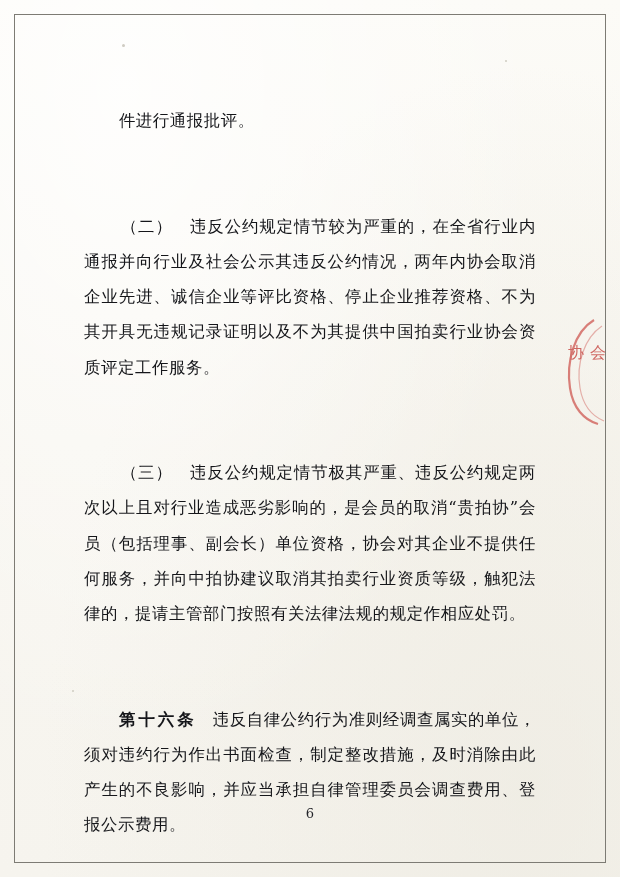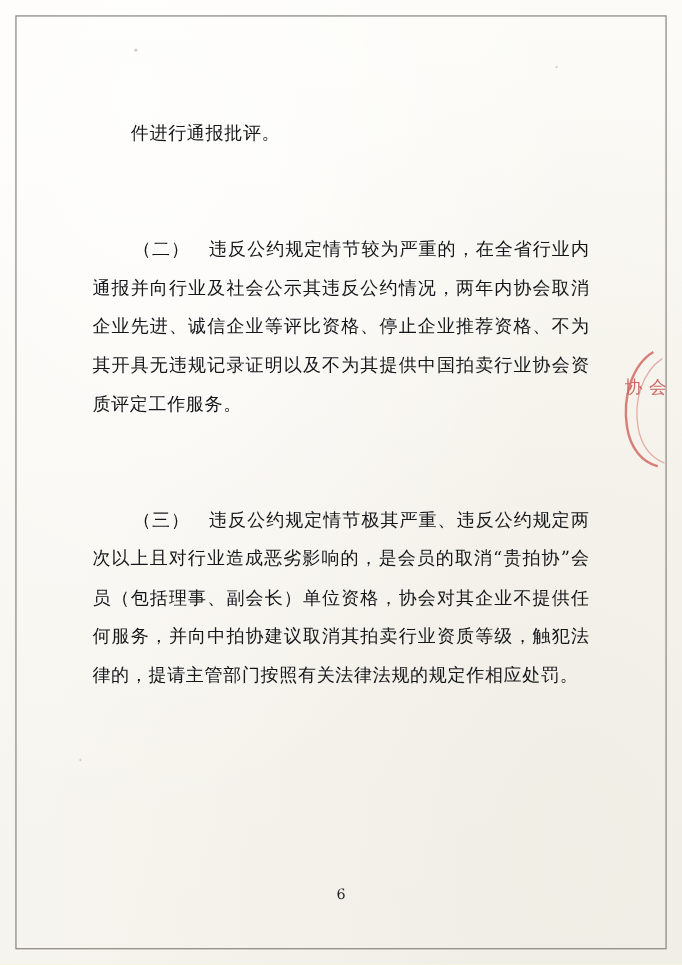--- a/index.html
+++ b/index.html
@@ -7,21 +7,21 @@
     padding: 0;
     background: #f2f1ec;
   }
   body {
     font-family: "DejaVu Serif", "Liberation Serif", serif;
   }
   .page {
     position: relative;
     width: 620px;
     height: 877px;
-    background: #fef9c3;
+    background: #fde047;
     overflow: hidden;
     box-sizing: border-box;
   }
   
   .paper-tint {
     position: absolute;
     inset: 0;
     background:
       radial-gradient(ellipse at 20% 10%, rgba(255,255,255,0.75), rgba(255,255,255,0) 60%),
       radial-gradient(ellipse at 85% 90%, rgba(235,232,222,0.6), rgba(255,255,255,0) 65%),
@@ -120,20 +120,23 @@
     </p>
 
     <p class="para indent">
       <span>（二）　违反公约规定情节较为严重的，在全省行业内通报并向行业及社会公示其违反公约情况，两年内协会取消企业先进、诚信企业等评比资格、停止企业推荐资格、不为其开具无违规记录证明以及不为其提供中国拍卖行业协会资质评定工作服务。</span>
     </p>
 
     <p class="para indent">
       <span>（三）　违反公约规定情节极其严重、违反公约规定两次以上且对行业造成恶劣影响的，是会员的取消“贵拍协”会员（包括理事、副会长）单位资格，协会对其企业不提供任何服务，并向中拍协建议取消其拍卖行业资质等级，触犯法律的，提请主管部门按照有关法律法规的规定作相应处罚。</span>
     </p>
 
+    <p class="para indent">
+      <span class="article-label">第十六条</span><span class="sp"></span><span>违反自律公约行为准则经调查属实的单位，须对违约行为作出书面检查，制定整改措施，及时消除由此产生的不良影响，并应当承担自律管理委员会调查费用、登报公示费用。</span>
+    </p>
 
   </div>
 
   <div class="seal">
     <svg width="54" height="108" viewBox="0 0 54 108" aria-hidden="true">
       <path d="M36 2 C16 14, 8 44, 12 70 C15 90, 26 102, 40 106" fill="none" stroke="#c6352f" stroke-width="2.2" opacity="0.85"></path>
       <path d="M44 8 C26 20, 18 46, 22 70 C25 88, 34 98, 46 103" fill="none" stroke="#c6352f" stroke-width="1.2" opacity="0.5"></path>
     </svg>
     <div class="seal-text">协
 会</div>

